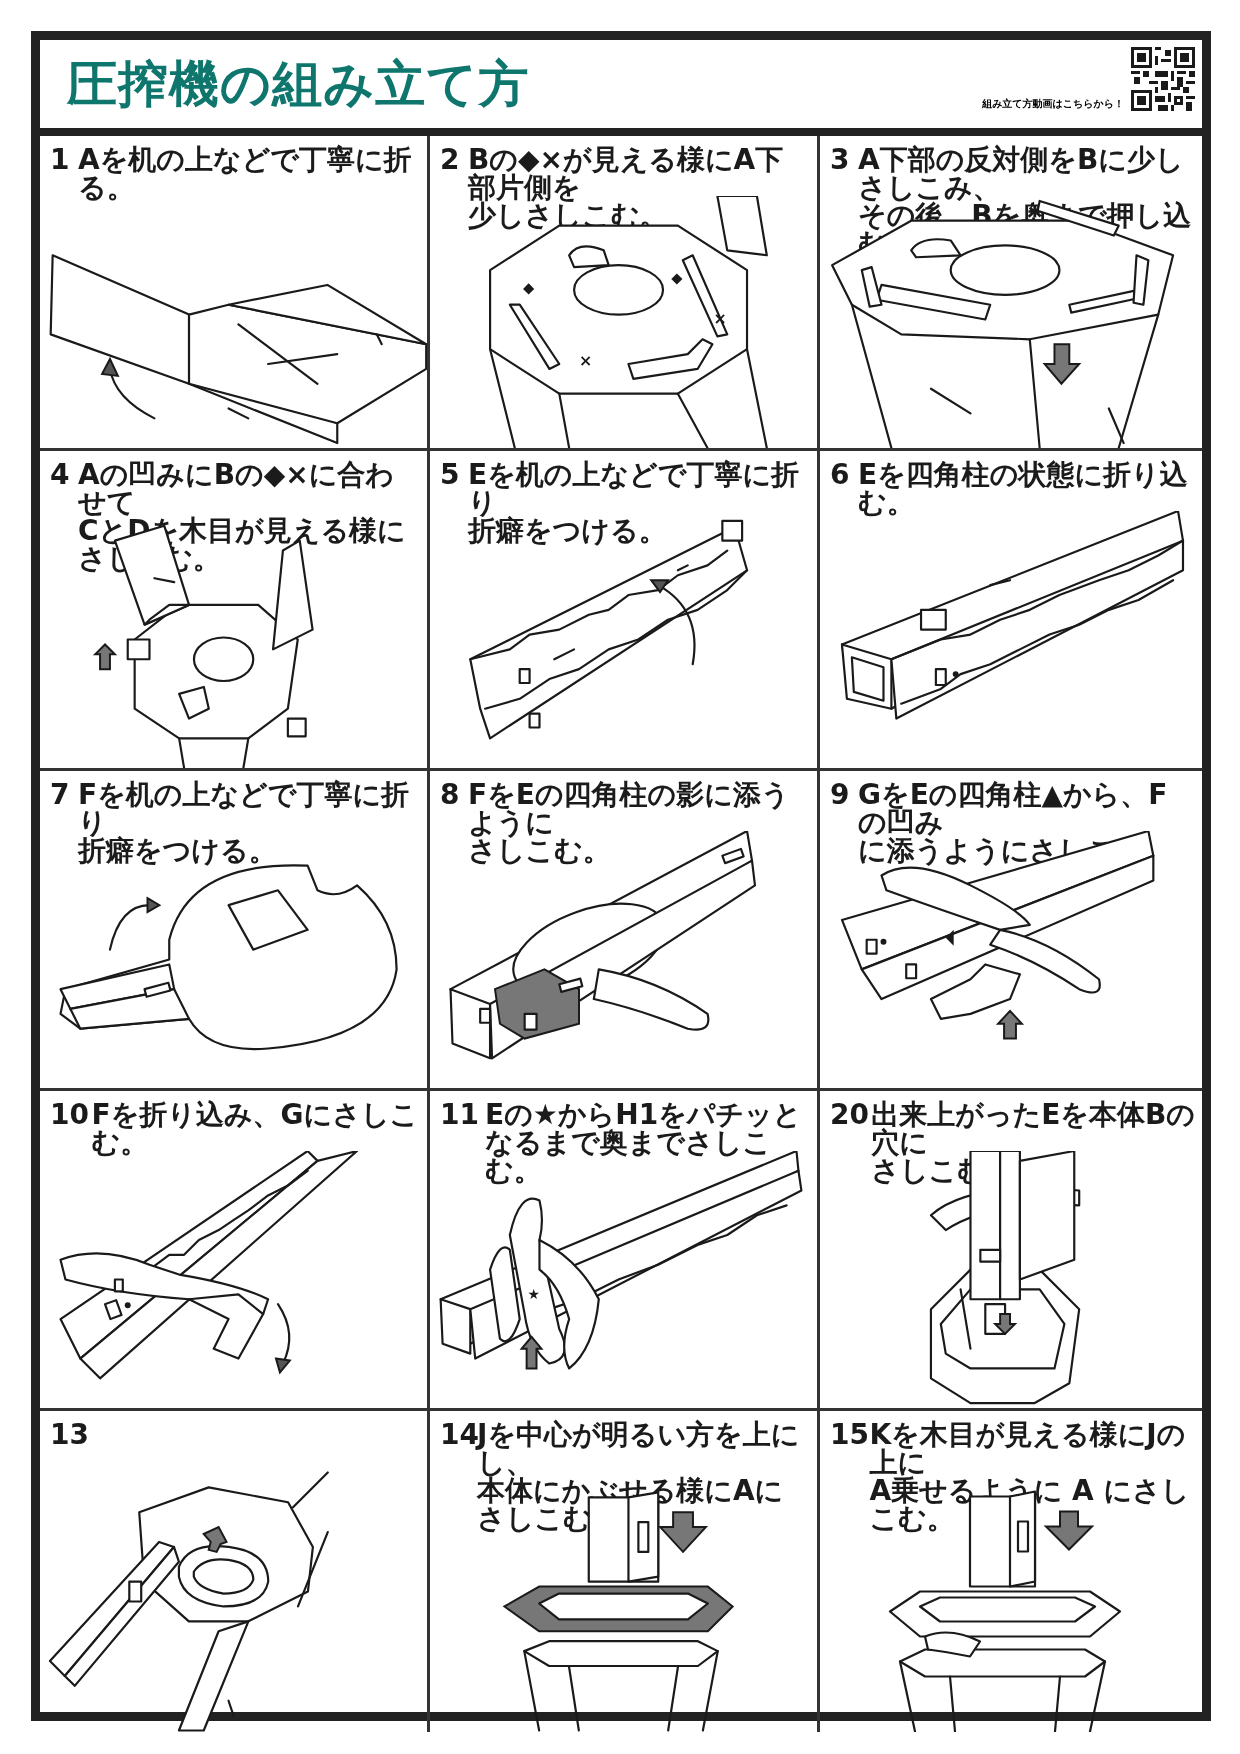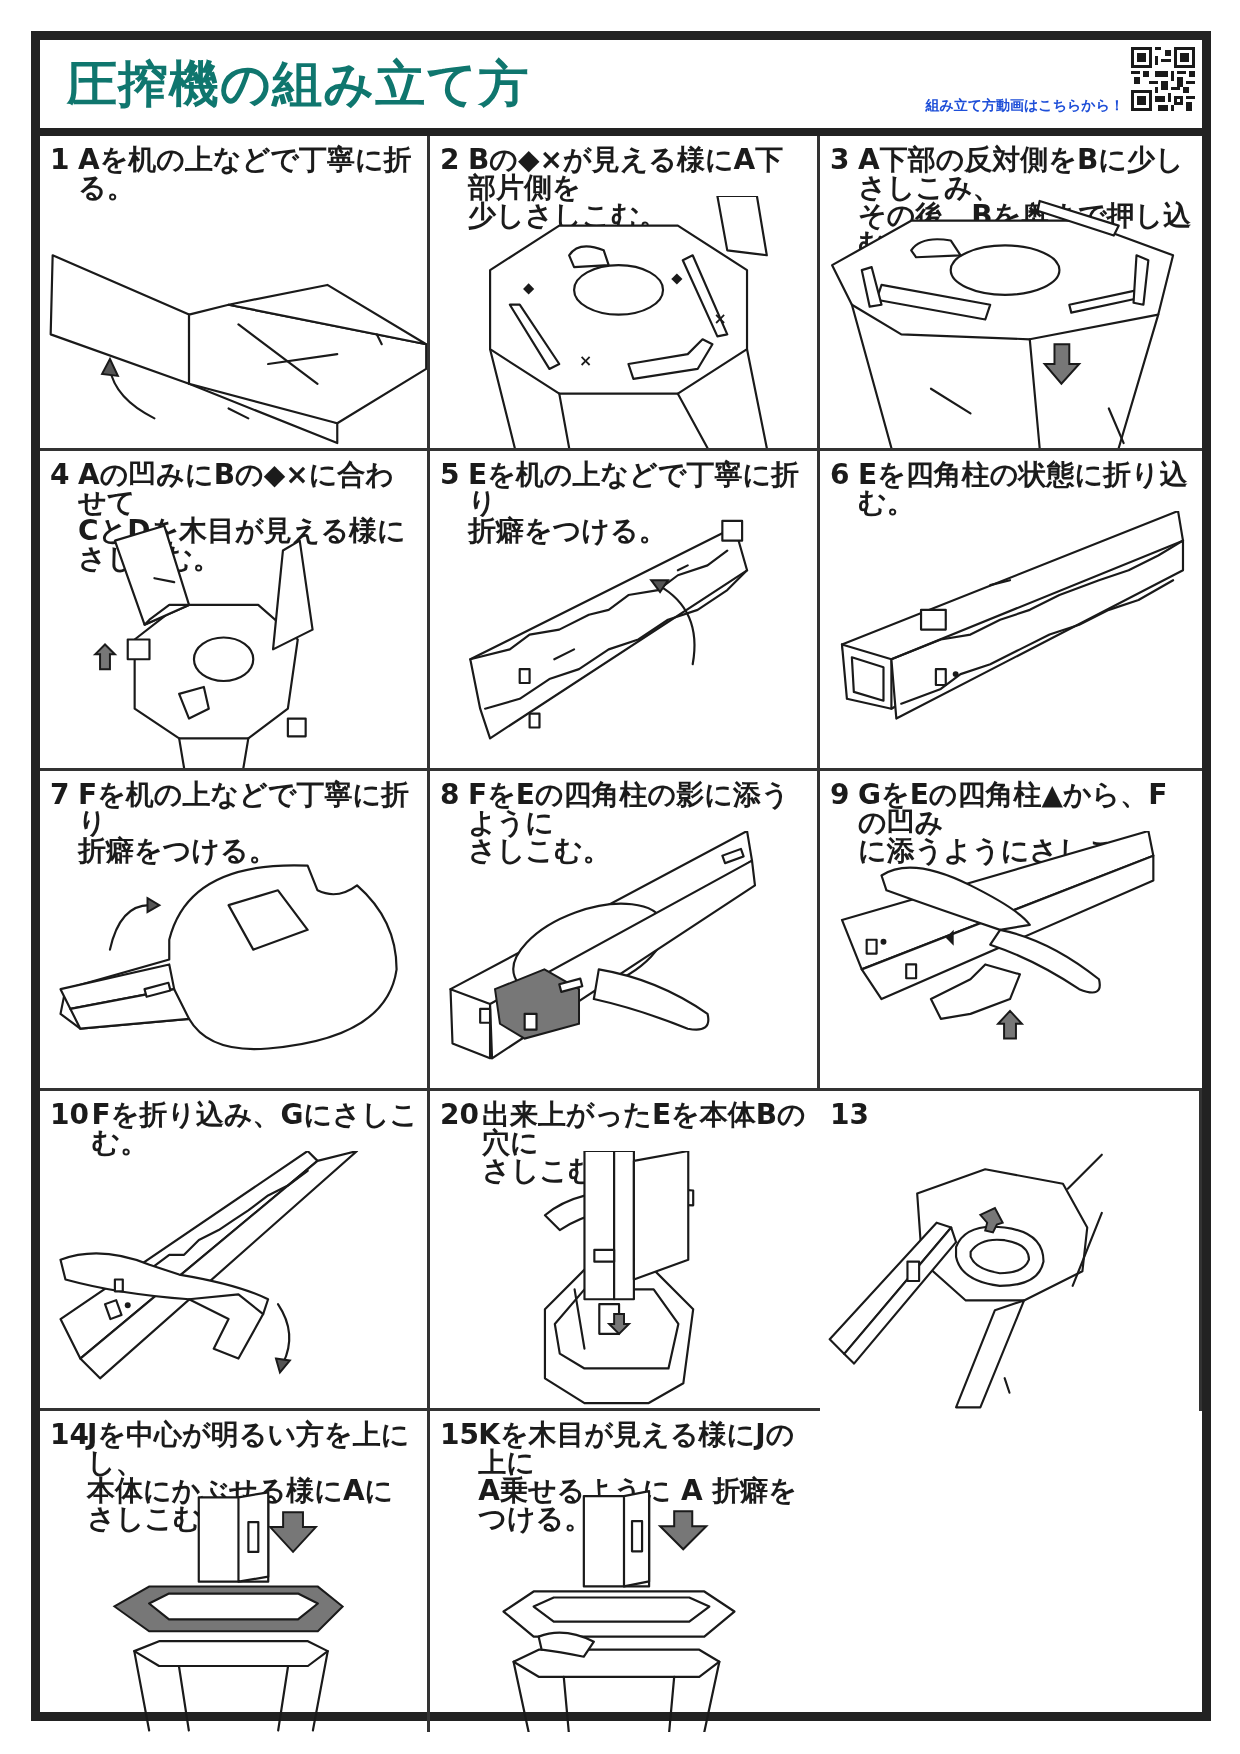--- a/index.html
+++ b/index.html
@@ -1,20 +1,20 @@
 <!DOCTYPE html>
 <html><head>
 <meta charset="utf-8">
 <style>
   html, body { margin:0; padding:0; background:#ffffff; }
   body { width:1240px; height:1754px; position:relative; font-family:"DejaVu Sans","Liberation Sans",sans-serif; color:#1e1e1e; }
   .frame { position:absolute; left:31px; top:31px; width:1180px; height:1690px; border:9px solid #222; box-sizing:border-box; background:#fff; }
   .header { position:absolute; left:0; top:0; width:100%; height:88px; border-bottom:8px solid #222; box-sizing:content-box; }
   .title { position:absolute; left:27px; top:6px; font-size:50px; font-weight:bold; letter-spacing:1px; line-height:76px; color:#0f766e; }
-  .qr-label { position:absolute; right:78px; top:57px; font-size:14px; font-weight:bold; color:#1d4ed8; }
+  .qr-label { position:absolute; right:78px; top:57px; font-size:10px; font-weight:bold; color:#000000; }
   .qr { position:absolute; right:7px; top:7px; width:64px; height:64px; }
   .grid { position:absolute; left:0; top:96px; width:1162px; height:1576px; display:grid; grid-template-columns:390px 390px 382px; grid-template-rows:315px 320px 320px 320px 321px; }
   .cell { position:relative; border-right:3px solid #333; border-bottom:3px solid #333; overflow:hidden; box-sizing:border-box; }
   .cell.c3 { border-right:none; }
   .cell.r5 { border-bottom:none; }
   .step-head { position:absolute; left:10px; top:8px; right:6px; display:flex; align-items:flex-start; }
   .num { font-size:28px; font-weight:bold; line-height:32px; margin-right:8px; color:#1b1b1b; min-width:20px; }
   .txt { font-size:28px; font-weight:bold; line-height:28px; padding-top:2px; color:#1b1b1b; white-space:pre-line; }
   .illus { position:absolute; left:0; top:60px; width:100%; height:calc(100% - 60px); }
   svg .l { fill:none; stroke:#1a1a1a; stroke-width:2.2; stroke-linejoin:round; stroke-linecap:round; }
@@ -271,20 +271,38 @@
         <path class="f" d="M20,110 Q60,95 110,115 L140,125 Q200,135 230,150 L225,165 Q190,160 150,150 Q80,145 25,130 Z"></path>
         <polygon class="f" points="150,150 200,145 225,165 200,210 175,200 190,170"></polygon>
         <rect class="f" x="65" y="155" width="12" height="16" transform="rotate(-20 65 155)"></rect>
         <circle cx="88" cy="156" r="3" fill="#1a1a1a"></circle>
         <rect class="f" x="75" y="130" width="8" height="12"></rect>
         <path class="l" d="M240,155 Q260,185 245,215"></path>
         <polygon class="d" points="238,210 252,212 242,224"></polygon>
       </svg>
     </div>
 
+    <div class="cell">
+      <div class="step-head">
+          <span class="num">11</span>
+          <span class="txt">Eの★からH1をパチッと
+なるまで奥までさしこむ。</span>
+        </div>
+      <svg class="illus" viewBox="0 0 390 260">
+        <polygon class="f" points="10,150 370,0 372,20 40,195"></polygon>
+        <polygon class="f" points="10,150 40,160 40,205 12,195"></polygon>
+        <polygon class="f" points="40,160 372,20 375,40 45,210"></polygon>
+        <polyline class="l" points="120,160 150,150 190,130 230,115 270,95 300,85 330,65 360,55"></polyline>
+        <path class="f" d="M80,85 Q90,40 110,50 Q115,70 110,90 L130,180 Q145,210 120,215 Q100,200 95,165 Z"></path>
+        <path class="f" d="M60,120 Q70,90 80,100 L90,170 Q80,200 70,190 Z"></path>
+        <path class="f" d="M110,90 Q150,110 170,150 Q165,200 140,220 Q130,200 140,170 Q130,135 110,120 Z"></path>
+        <text x="98" y="150" font-size="14" fill="#1a1a1a">★</text>
+        <polygon class="g" points="92,200 102,188 112,200 107,200 107,220 97,220 97,200"></polygon>
+      </svg>
+    </div>
 
     <div class="cell c3">
       <div class="step-head">
           <span class="num">20</span>
           <span class="txt">出来上がったEを本体Bの穴に
 さしこむ。</span>
         </div>
       <svg class="illus" viewBox="0 0 382 260">
         <polygon class="f" points="110,160 150,120 220,120 260,160 250,235 215,255 150,255 110,230"></polygon>
         <polygon class="f" points="120,175 150,140 220,140 245,175 235,220 150,220 125,205"></polygon>
@@ -336,21 +354,21 @@
         <polygon class="f" points="200,25 230,20 230,105 200,110"></polygon>
         <rect class="f" x="210" y="50" width="10" height="30"></rect>
         <polygon class="g" points="245,40 265,40 265,55 278,55 255,80 232,55 245,55"></polygon>
       </svg>
     </div>
 
     <div class="cell c3 r5">
       <div class="step-head">
           <span class="num">15</span>
           <span class="txt">Kを木目が見える様にJの上に
-A乗せるように A 折癖をつける。</span>
+A乗せるように A にさしこむ。</span>
         </div>
       <svg class="illus" viewBox="0 0 382 260">
         <polygon class="f" points="80,190 105,178 265,178 285,190 265,205 105,205"></polygon>
         <line class="l" x1="80" y1="190" x2="95" y2="260"></line>
         <line class="l" x1="285" y1="190" x2="270" y2="260"></line>
         <line class="l" x1="130" y1="205" x2="135" y2="260"></line>
         <line class="l" x1="240" y1="205" x2="235" y2="260"></line>
         <polygon class="f" points="70,140 100,120 270,120 300,140 270,165 100,165"></polygon>
         <polygon class="f" points="100,135 120,126 255,126 275,135 255,150 120,150"></polygon>
         <path class="f" d="M105,165 Q130,155 160,170 L150,185 Q125,180 108,178 Z"></path>

